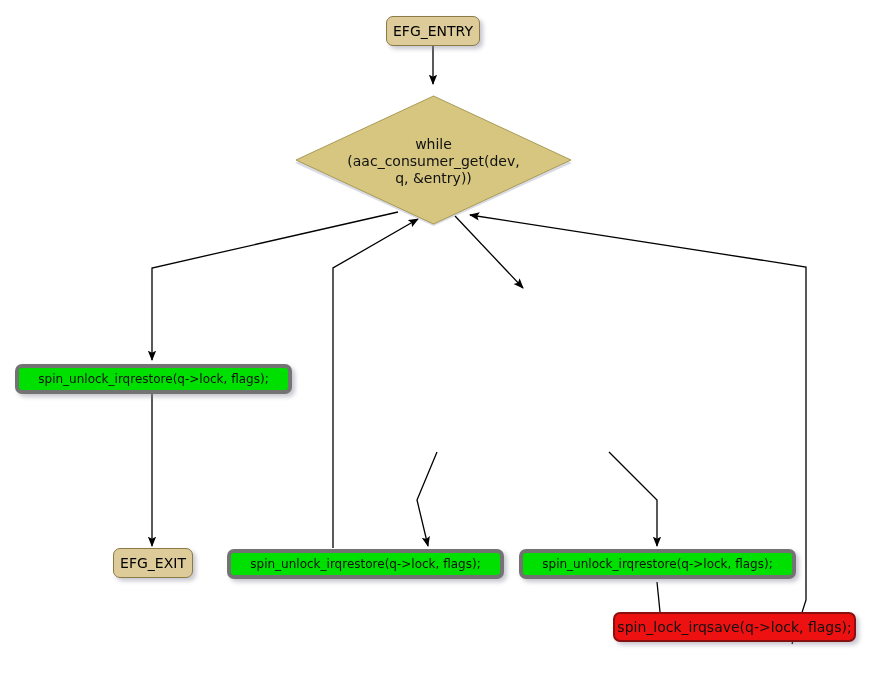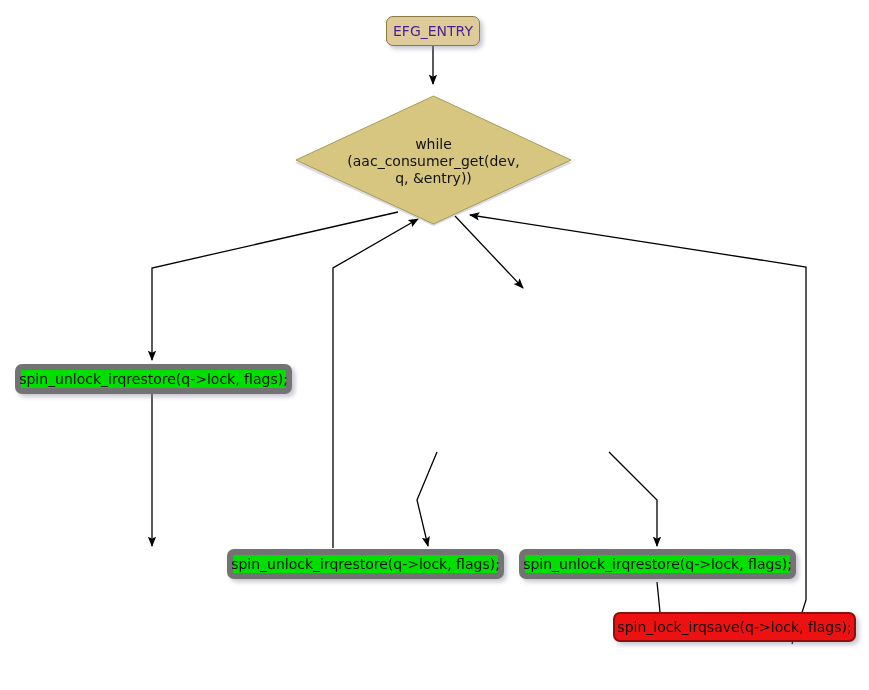--- a/index.html
+++ b/index.html
@@ -45,28 +45,28 @@
     line-height: 1;
   }
   .rect .label {
     display: block;
     padding: 0 6px;
   }
 
   .terminal {
     background: #ddcc99;
     border-color: #8a7a45;
-    color: #4c1d95;
+    color: #000000;
     font-size: 14px;
   }
   .stmt-green {
     background: #00e000;
-    border: 6px solid #737373;
+    border: 4px solid #737373;
     color: #111111;
-    font-size: 14px;
+    font-size: 12px;
   }
   .stmt-red {
     background: #ee1111;
     border: 2px solid #8a0f0f;
     color: #111111;
     font-size: 14px;
   }
 
   
   .diamond {
@@ -142,20 +142,23 @@
     <div class="dtext">while
 (aac_consumer_get(dev,
 q, &amp;entry))</div>
   </div>
 
 
   <div class="node rect stmt-green" style="left:15px; top:364px; width:277px; height:30px;">
     <span class="label">spin_unlock_irqrestore(q-&gt;lock, flags);</span>
   </div>
 
+  <div class="node rect terminal" style="left:113px; top:548px; width:80px; height:30px;">
+    <span class="label">EFG_EXIT</span>
+  </div>
 
   <div class="node rect stmt-green" style="left:227px; top:549px; width:277px; height:30px;">
     <span class="label">spin_unlock_irqrestore(q-&gt;lock, flags);</span>
   </div>
 
   <div class="node rect stmt-green" style="left:519px; top:549px; width:277px; height:30px;">
     <span class="label">spin_unlock_irqrestore(q-&gt;lock, flags);</span>
   </div>
 
   <div class="node rect stmt-red" style="left:613px; top:612px; width:243px; height:30px;">

